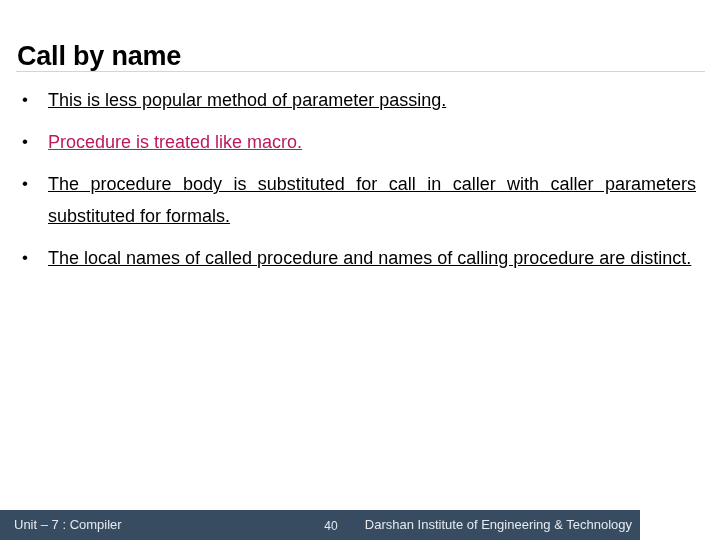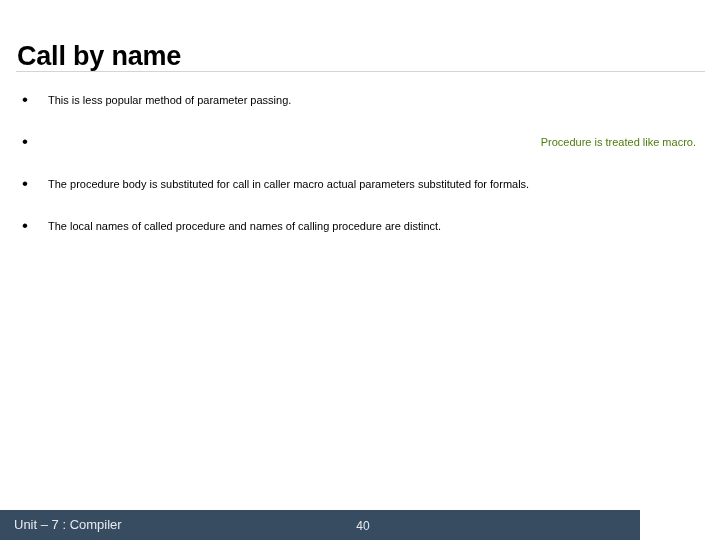--- a/index.html
+++ b/index.html
@@ -58,54 +58,54 @@
     width: 32px;
     text-align: left;
     padding-left: 6px;
     font-size: 17px;
     line-height: 32px;
     color: #000000;
     box-sizing: border-box;
   }
   .bullet-text {
     flex: 1 1 auto;
-    font-size: 11px;
+    font-size: 18px;
     line-height: 32px;
     color: #000000;
     text-align: justify;
     text-justify: inter-word;
     padding-right: 4px;
+    text-decoration: underline;
   }
   .bullet-text.single-line {
     text-align: left;
   }
   .bullet-row.accent .bullet-text {
-    color: #4d7c0f;
-    text-align: right;
+    color: #be185d;
   }
   
   .footer-bar {
     position: absolute;
     left: 0;
     top: 510px;
     width: 640px;
     height: 30px;
     background: #374c61;
   }
   .footer-left {
     position: absolute;
     left: 14px;
     top: 7px;
     font-size: 13px;
     color: #e6eaee;
     white-space: nowrap;
   }
   .footer-page {
     position: absolute;
-    left: 350px;
+    left: 318px;
     top: 9px;
     width: 26px;
     text-align: center;
     font-size: 12px;
     color: #e6eaee;
   }
   .footer-right {
     position: absolute;
     right: 8px;
     top: 7px;
@@ -130,28 +130,29 @@
       <span class="bullet-text single-line">This is less popular method of parameter passing.</span>
     </div>
 
     <div class="bullet-row accent">
       <span class="bullet-marker">•</span>
       <span class="bullet-text single-line">Procedure is treated like macro.</span>
     </div>
 
     <div class="bullet-row">
       <span class="bullet-marker">•</span>
-      <span class="bullet-text">The procedure body is substituted for call in caller macro actual parameters substituted for formals.</span>
+      <span class="bullet-text">The procedure body is substituted for call in caller with caller parameters substituted for formals.</span>
     </div>
 
     <div class="bullet-row">
       <span class="bullet-marker">•</span>
       <span class="bullet-text">The local names of called procedure and names of calling procedure are distinct.</span>
     </div>
 
   </div>
 
   <div class="footer-bar">
     <span class="footer-left">Unit – 7 : Compiler</span>
     <span class="footer-page">40</span>
+    <span class="footer-right">Darshan Institute of Engineering &amp; Technology</span>
   </div>
 
 </div>
 
 </body></html>

